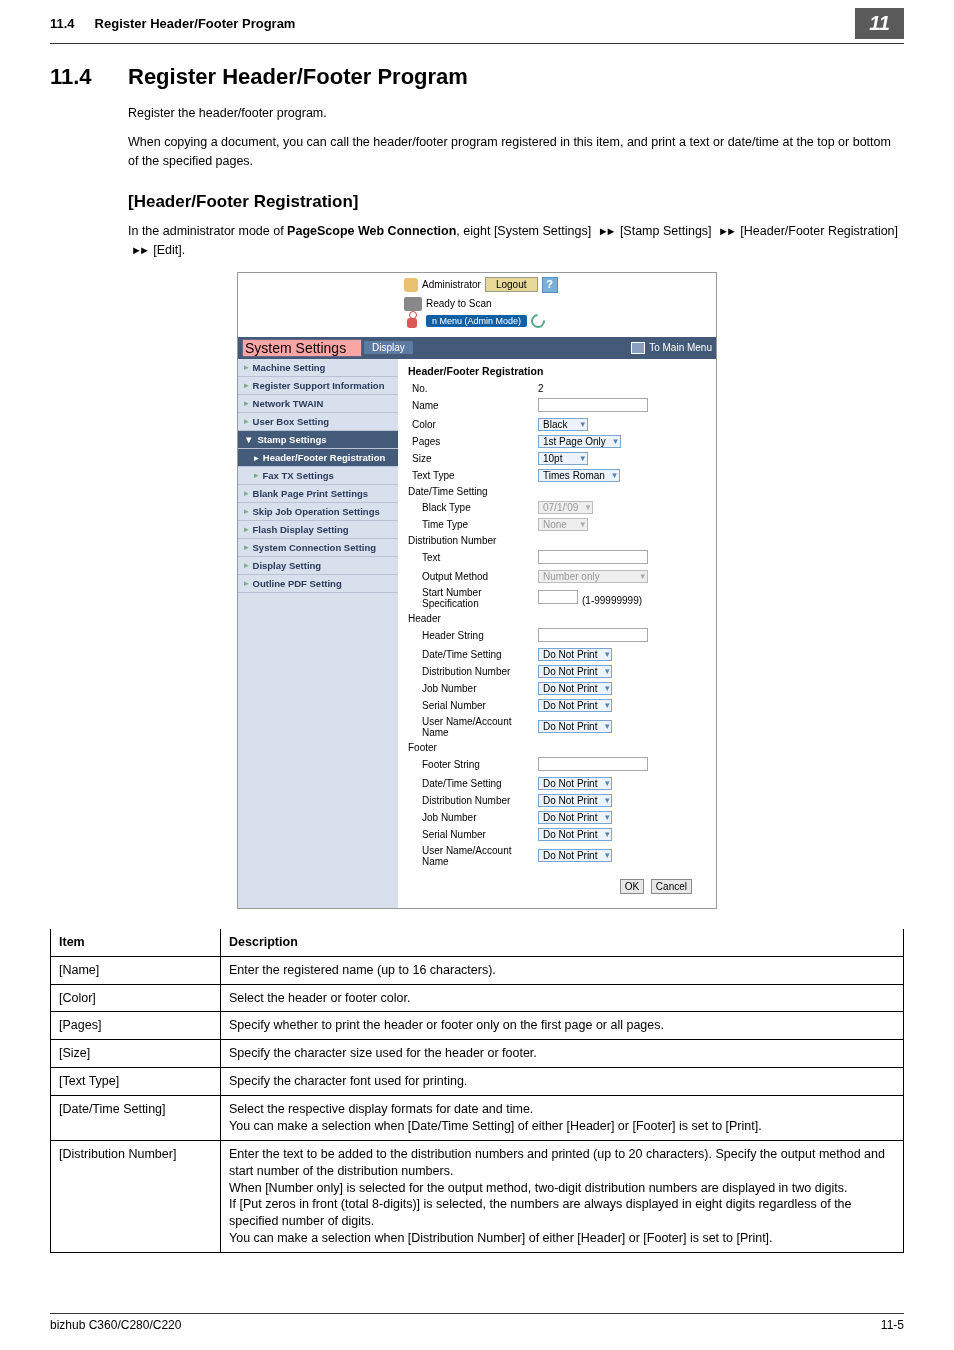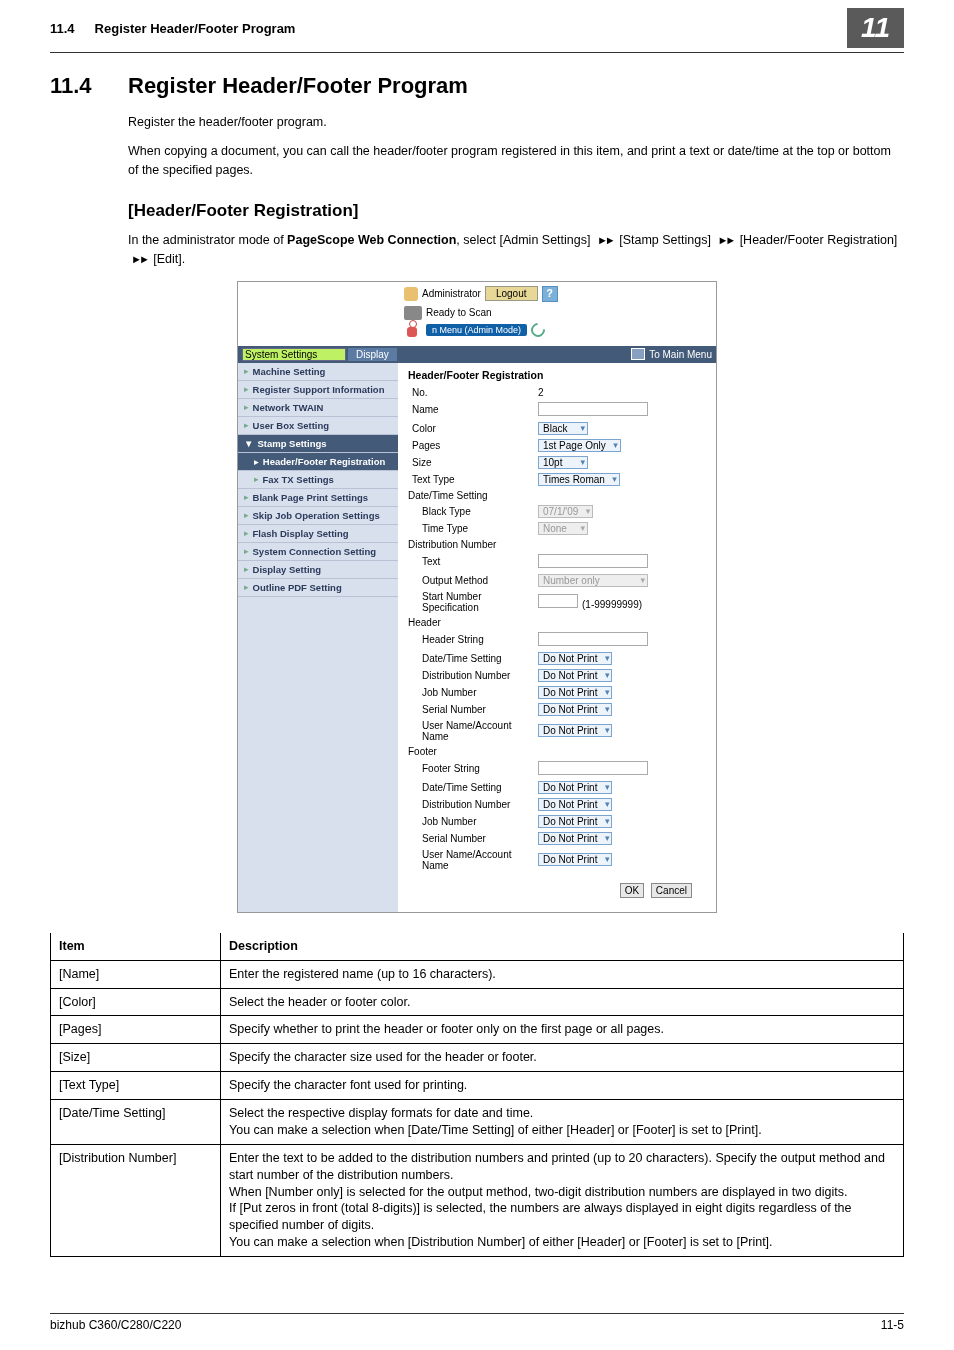--- a/index.html
+++ b/index.html
@@ -23,21 +23,21 @@
     }
     .top-header .section-title {
       font-weight: bold;
       font-size: 13px;
       flex: 1;
     }
     .chapter-box {
       background: #5a5a5a;
       color: #fff;
       font-weight: bold;
-      font-size: 28px;
+      font-size: 20px;
       padding: 4px 14px;
       font-style: italic;
     }
     .header-line {
       border: none;
       border-top: 1px solid #333;
       margin: 4px 50px 0 50px;
     }
     .content {
       padding: 20px 50px 0 50px;
@@ -108,22 +108,22 @@
     .man-icon::after { content:""; position:absolute; width:10px;height:10px;background:#d55;border-radius:3px;top:7px;left:3px; }
     .menu-pill {
       background: #1060a8; color: #fff; padding: 1px 6px; border-radius: 2px; font-size: 9px;
     }
     .refresh-icon { float:right; width: 14px; height:14px; border: 2px solid #5a8; border-radius:50%; border-top-color:transparent; transform: rotate(40deg); }
     .nav-bar {
       background: #435a78; color: #fff; display: flex; align-items: center;
       padding: 2px 4px; margin-top: 6px;
     }
     .nav-select {
-      font-size: 10px; padding: 0 2px; background: #bef264; color: #000; border: 1px solid #668;
-      width: 104px;
+      font-size: 14px; padding: 0 2px; background: #fca5a5; color: #000; border: 1px solid #668;
+      width: 120px;
     }
     .nav-display {
       background: #5c7ba3; padding: 1px 8px; margin-left: 2px;
     }
     .nav-main {
       margin-left: auto; display: flex; align-items: center; gap: 4px;
     }
     .main-menu-icon { width:14px;height:12px;background:#88a0c0;border:1px solid #fff;display:inline-block; }
     .scr-body { display: flex; }
     .sidebar {
@@ -199,21 +199,21 @@
 
 <div class="content">
   <h1 class="main-heading">
     <span class="num">11.4</span><span>Register Header/Footer Program</span>
   </h1>
   <p class="intro">Register the header/footer program.</p>
   <p class="intro">When copying a document, you can call the header/footer program registered in this item, and print a text or date/time at the top or bottom of the specified pages.</p>
 
   <h2 class="sub-heading">[Header/Footer Registration]</h2>
   <p class="sub-desc">
-    <span>In the administrator mode of </span><b>PageScope Web Connection</b><span>, select [Admin Settings] </span><span class="arrow">►►</span><span> [Stamp Settings] </span><span class="arrow">►►</span><span> [Header/Footer Registration] </span><span class="arrow">►►</span><span> [Edit].</span>
+    <span>In the administrator mode of </span><b>PageScope Web Connection</b><span>, eight [System Settings] </span><span class="arrow">►►</span><span> [Stamp Settings] </span><span class="arrow">►►</span><span> [Header/Footer Registration] </span><span class="arrow">►►</span><span> [Edit].</span>
   </p>
 
   <div class="screenshot">
     <div class="scr-top">
       <div class="scr-top-left"></div>
       <div class="scr-top-right">
         <div class="admin-row">
           <span class="admin-icon"></span>
           <span>Administrator</span>
           <span class="logout-row">

